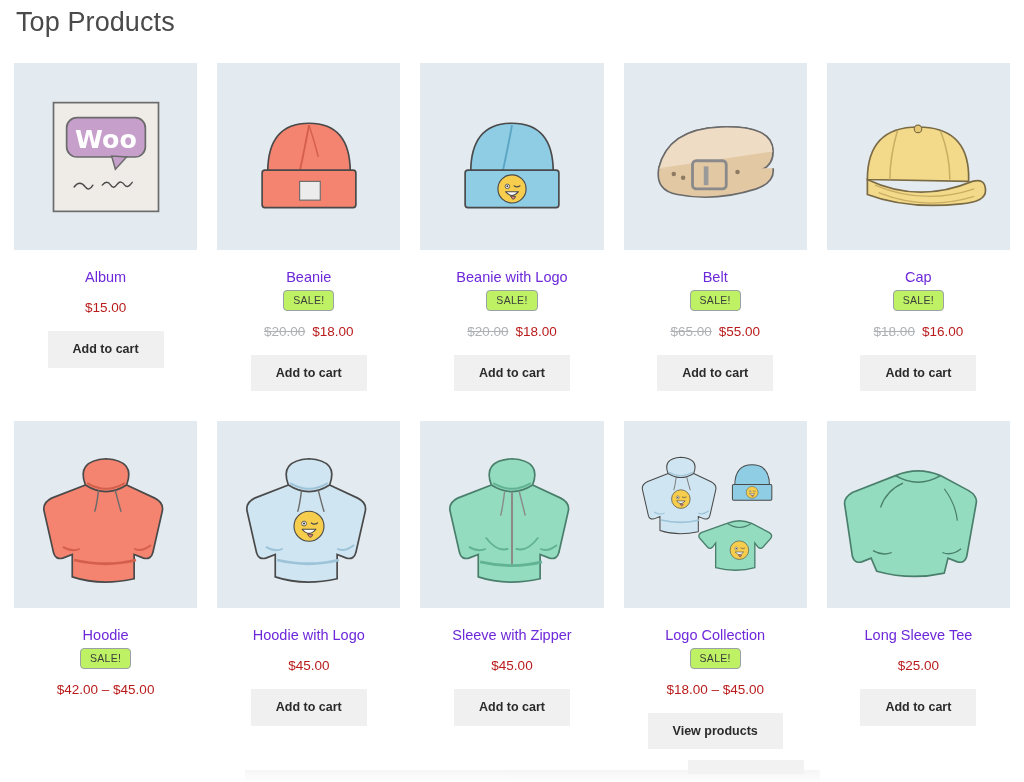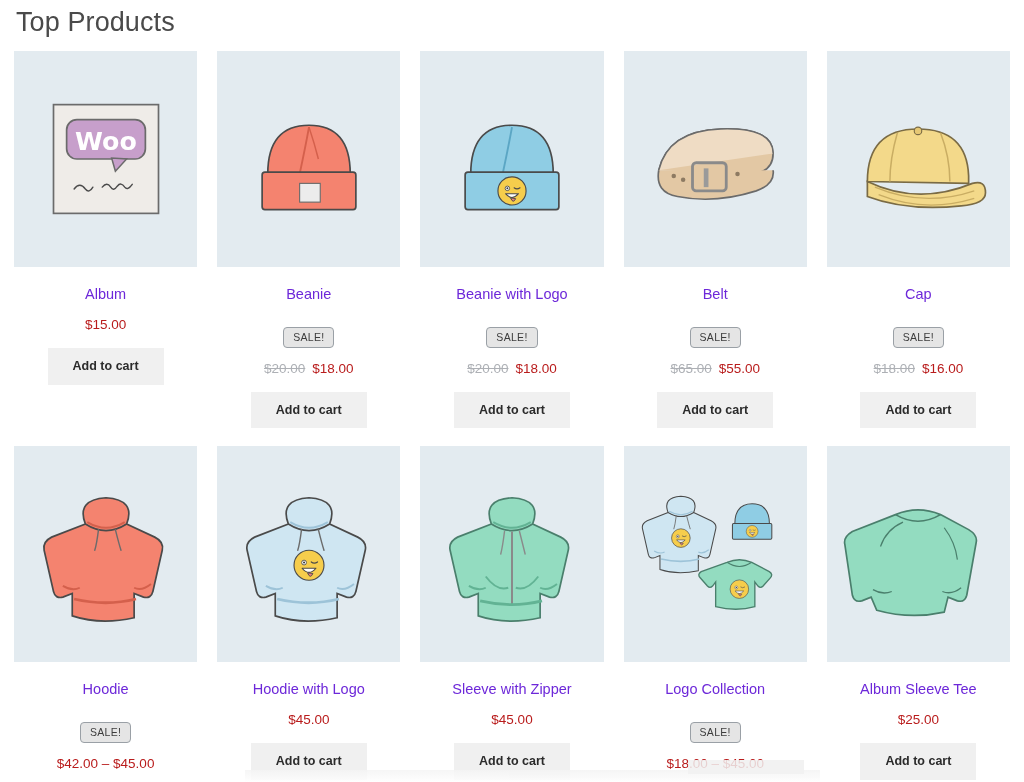--- a/index.html
+++ b/index.html
@@ -31,50 +31,51 @@
   .card {
     display: flex;
     flex-direction: column;
     align-items: center;
     padding-bottom: 18px;
     position: relative;
   }
 
   .thumb {
     width: 100%;
-    height: 216px;
+    height: 187px;
     background: #e3ebf0;
     display: flex;
     align-items: center;
     justify-content: center;
     overflow: hidden;
+    margin-top: 12px;
   }
   .thumb svg { display:block; }
 
   .p-title {
     font-size: 14.5px;
     font-weight: 400;
     color: #6d28d9;
     text-align: center;
     margin-top: 18px;
     line-height: 1.3;
   }
 
   .sale-badge {
     display: inline-block;
-    margin-top: 23px;
+    margin-top: 3px;
     padding: 4px 9px 4px 9px;
     border: 1px solid #9aa0a6;
     border-radius: 4px;
     font-size: 10.5px;
     font-weight: 400;
     letter-spacing: .3px;
     color: #3c3c3c;
     line-height: 1;
-    background: #e5e5e5;
+    background: #bef264;
   }
 
   .price {
     margin-top: 13px;
     font-size: 13.5px;
     color: #55575c;
     text-align: center;
     white-space: nowrap;
   }
   .price .old {
@@ -328,21 +329,21 @@
         <div class="thumb">
           <svg width="150" height="150" viewBox="0 0 160 160">
             <path d="M56 38 q24 -10 48 0 l30 16 q10 6 8 14 l-10 56 q-2 8 -10 6 l-10 -4 l-4 16 q-36 8 -72 -2 l-6 -14 l-10 4 q-8 2 -10 -6 l-8 -54 q-2 -8 8 -14 z" fill="#93dcc0" stroke="#4a7f6c" stroke-width="1.8"></path>
             <path d="M56 38 q24 14 48 0" fill="none" stroke="#4a7f6c" stroke-width="1.6"></path>
             <path d="M64 46 q-18 8 -24 26" fill="none" stroke="#4a7f6c" stroke-width="1.3"></path>
             <path d="M108 52 q12 16 14 34" fill="none" stroke="#4a7f6c" stroke-width="1.3"></path>
             <path d="M32 118 q10 6 20 2" fill="none" stroke="#4a7f6c" stroke-width="1.4"></path>
             <path d="M126 116 q-10 8 -20 4" fill="none" stroke="#4a7f6c" stroke-width="1.4"></path>
           </svg>
         </div>
-        <div class="p-title">Album Sleeve Tee</div>
+        <div class="p-title">Long Sleeve Tee</div>
         <div class="price"><span class="new">$25.00</span></div>
         <button class="btn">Add to cart</button>
       </div>
     </div>
 
   <div class="bottom-peek">
     <div class="bottom-peek-btn"></div>
   </div>
 </div>
 

